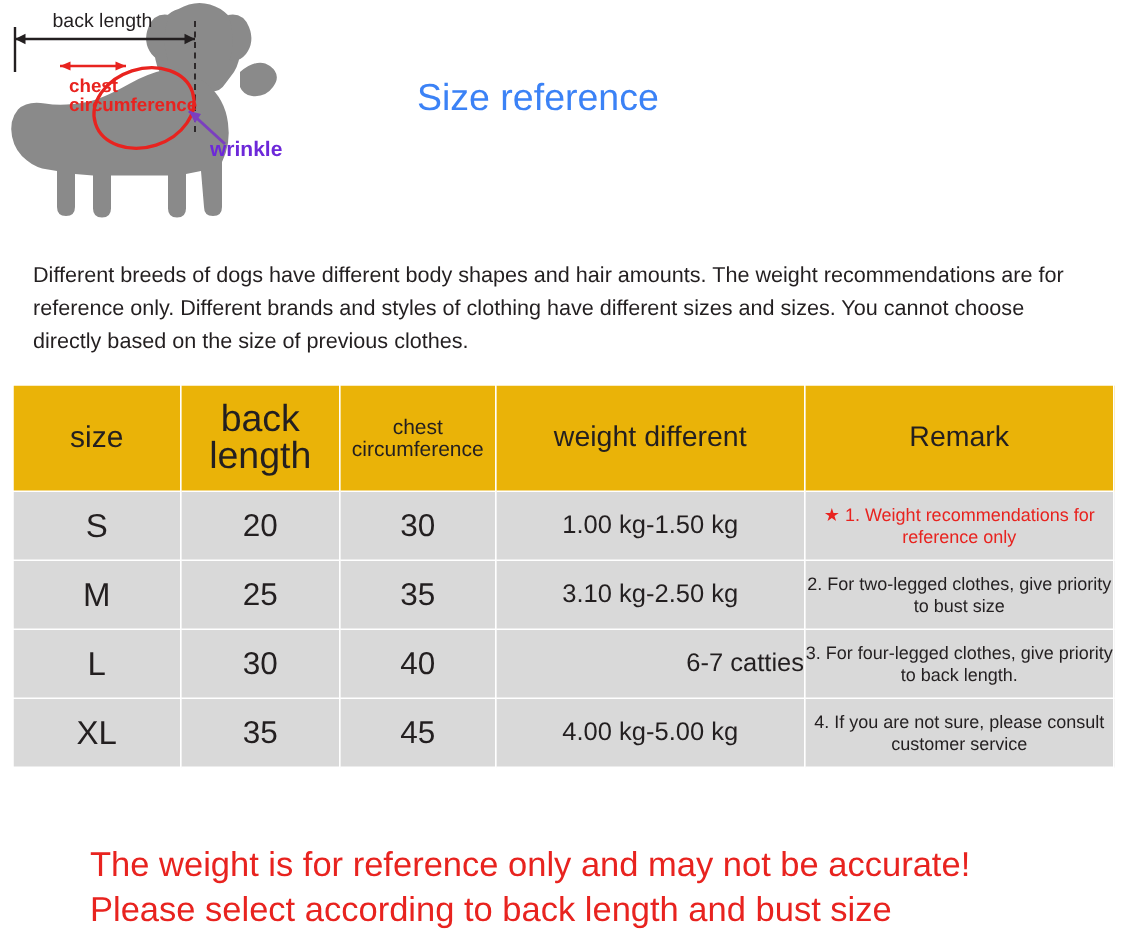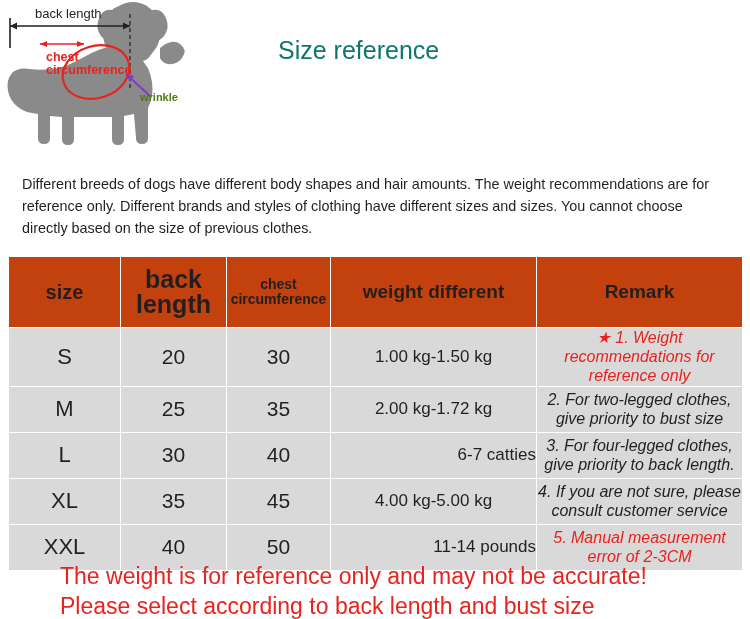--- a/index.html
+++ b/index.html
@@ -30,23 +30,23 @@
     letter-spacing: 10px;
     color: #f3eded;
     font-family: "Liberation Serif", serif;
     white-space: nowrap;
     user-select: none;
   }
 
   .size-reference-title {
     position: absolute;
     left: 278px;
-    top: 36px;
+    top: 51px;
     font-size: 25px;
-    color: #0f766e;
+    color: #3b82f6;
     font-family: "Liberation Sans", sans-serif;
   }
 
   .dog-svg {
     position: absolute;
     left: 0;
     top: 0;
   }
 
   
@@ -70,46 +70,44 @@
     table-layout: fixed;
   }
   .size-table td, .size-table th {
     border: 1px solid #ffffff;
     padding: 0;
     text-align: center;
     vertical-align: middle;
     color: #231f20;
   }
   .size-table thead td {
-    background: #c2410c;
+    background: #eab308;
     height: 70px;
-    font-weight: bold;
   }
   .size-table tbody td {
     background: #d9d9d9;
     height: 45px;
   }
 
   .hdr-size { font-size: 20px; }
   .hdr-back { font-size: 25px; line-height: 1.02; }
   .hdr-chest { font-size: 14px; line-height: 1.08; }
   .hdr-weight { font-size: 19px; }
   .hdr-remark { font-size: 19px; }
 
   .cell-size { font-size: 22px; }
   .cell-num { font-size: 21px; }
   .cell-weight { font-size: 17px; line-height: 1.18; padding: 0 6px; }
   .cell-weight.big { font-size: 17px; text-align: right; }
   .cell-remark {
-    font-size: 16px;
+    font-size: 12px;
     line-height: 1.2;
     text-align: left;
     padding: 0 8px;
     color: #231f20;
-    font-style: italic;
   }
   .cell-remark.red { color: #e8231f; }
 
   
   .col-size   { width: 112px; }
   .col-back   { width: 106px; }
   .col-chest  { width: 104px; }
   .col-weight { width: 206px; }
   .col-remark { width: 206px; }
 
@@ -126,21 +124,21 @@
   }
 
   
   .lbl {
     position: absolute;
     font-size: 13px;
     color: #231f20;
     white-space: nowrap;
   }
   .lbl.red { color: #e8231f; font-weight: bold; font-size: 12.5px; line-height: 1.12; }
-  .lbl.purple { color: #4d7c0f; font-weight: bold; font-size: 11px; }
+  .lbl.purple { color: #6d28d9; font-weight: bold; font-size: 14px; }
 </style>
 </head>
 <body>
 
 <div class="hero">
 
   <div class="size-reference-title">Size reference</div>
 
   <svg class="dog-svg" width="300" height="155" viewBox="0 0 300 155">
 
@@ -202,40 +200,33 @@
       <td class="cell-size">S</td>
       <td class="cell-num">20</td>
       <td class="cell-num">30</td>
       <td class="cell-weight">1.00 kg-1.50 kg</td>
       <td class="cell-remark red">★ 1. Weight recommendations for reference only</td>
     </tr>
     <tr>
       <td class="cell-size">M</td>
       <td class="cell-num">25</td>
       <td class="cell-num">35</td>
-      <td class="cell-weight">2.00 kg-1.72 kg</td>
+      <td class="cell-weight">3.10 kg-2.50 kg</td>
       <td class="cell-remark">2. For two-legged clothes, give priority to bust size</td>
     </tr>
     <tr>
       <td class="cell-size">L</td>
       <td class="cell-num">30</td>
       <td class="cell-num">40</td>
       <td class="cell-weight big">6-7 catties</td>
       <td class="cell-remark">3. For four-legged clothes, give priority to back length.</td>
     </tr>
     <tr>
       <td class="cell-size">XL</td>
       <td class="cell-num">35</td>
       <td class="cell-num">45</td>
       <td class="cell-weight">4.00 kg-5.00 kg</td>
       <td class="cell-remark">4. If you are not sure, please consult customer service</td>
     </tr>
-    <tr>
-      <td class="cell-size">XXL</td>
-      <td class="cell-num">40</td>
-      <td class="cell-num">50</td>
-      <td class="cell-weight big">11-14 pounds</td>
-      <td class="cell-remark red">5. Manual measurement error of 2-3CM</td>
-    </tr>
   </tbody>
 </table>
 
 <div class="footer-note">The weight is for reference only and may not be accurate! Please select according to back length and bust size</div>
 
 </body></html>

